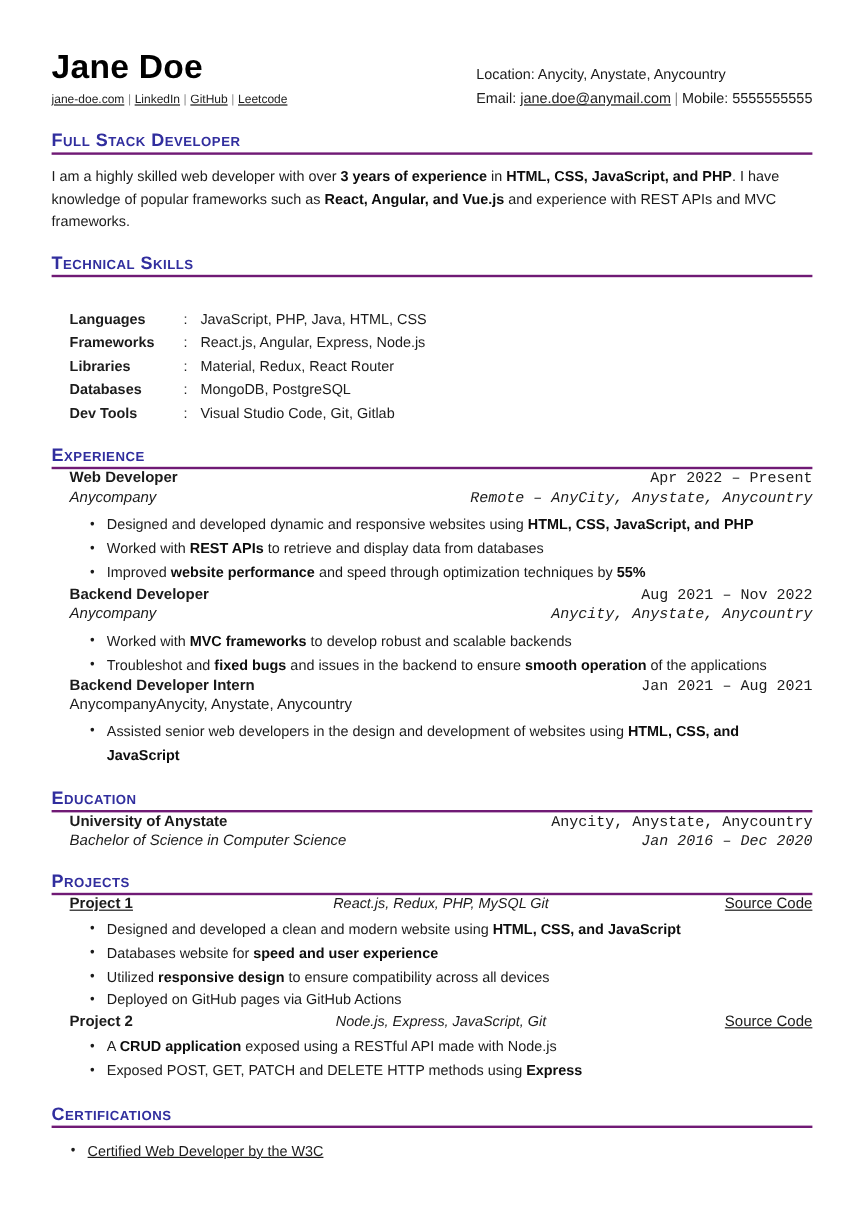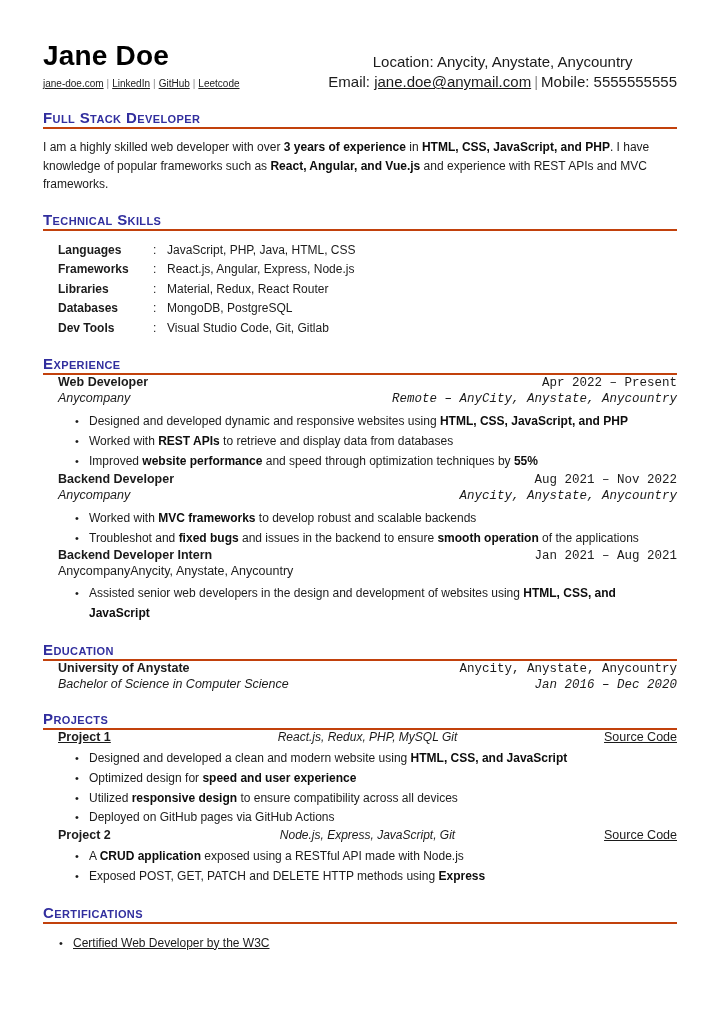--- a/index.html
+++ b/index.html
@@ -10,37 +10,37 @@
     color:#1b1b1b;
   }
   .page { padding:40px 43px 0 43px; }
 
   
   .header { display:flex; justify-content:space-between; align-items:flex-end; }
   .name { font-size:28px; font-weight:800; color:#000; line-height:1.12; letter-spacing:.2px; }
   .contact-links { margin-top:5px; font-size:10px; line-height:16px; }
   .link { color:#1b1b1b; text-decoration:underline; cursor:pointer; }
   .sep { color:#8b8b8b; padding:0 3px; }
-  .header-right { text-align:center; font-size:15px; line-height:20px; }
+  .header-right { text-align:left; font-size:12px; line-height:20px; }
 
   
   .section-title {
     margin-top:17px;
     font-variant:small-caps;
     font-size:15px; font-weight:600; letter-spacing:.4px;
     color:#312e9e;
-    border-bottom:2px solid #c2410c;
+    border-bottom:2px solid #701a75;
     padding-bottom:1px;
   }
   .summary { margin-top:9px; font-size:12px; line-height:18.5px; }
   b { font-weight:700; color:#0d0d0d; }
   .italic { font-style:italic; }
 
   
-  .skills { margin-top:10px; padding-left:15px; font-size:12px; }
+  .skills { margin-top:26px; padding-left:15px; font-size:12px; }
   .skills-row { display:grid; grid-template-columns:95px 14px 1fr; line-height:19.5px; }
   .skills-label { font-weight:700; }
   .skills-colon { color:#1b1b1b; }
 
   
   .entry { margin-top:0; padding-left:15px; padding-right:0; }
   .entry-head { display:flex; justify-content:space-between; }
   .entry-title { font-size:12.5px; font-weight:700; line-height:15px; }
   .entry-sub { font-size:12.5px; line-height:16px; }
   .right-col { text-align:right;font-family:Liberation Mono, monospace; }
@@ -204,21 +204,21 @@
       <span class="project-tech">React.js, Redux, PHP, MySQL Git</span>
       <span class="project-link"><span class="link">Source Code</span></span>
     </div>
     <ul class="bullets">
       <li>
           <span class="dot">•</span>
           <span><span>Designed and developed a clean and modern website using </span><b>HTML, CSS, and JavaScript</b></span>
         </li>
       <li>
           <span class="dot">•</span>
-          <span><span>Optimized design for </span><b>speed and user experience</b></span>
+          <span><span>Databases website for </span><b>speed and user experience</b></span>
         </li>
       <li>
           <span class="dot">•</span>
           <span><span>Utilized </span><b>responsive design</b><span> to ensure compatibility across all devices</span></span>
         </li>
       <li>
           <span class="dot">•</span>
           <span><span>Deployed on GitHub pages via GitHub Actions</span></span>
         </li>
     </ul>

